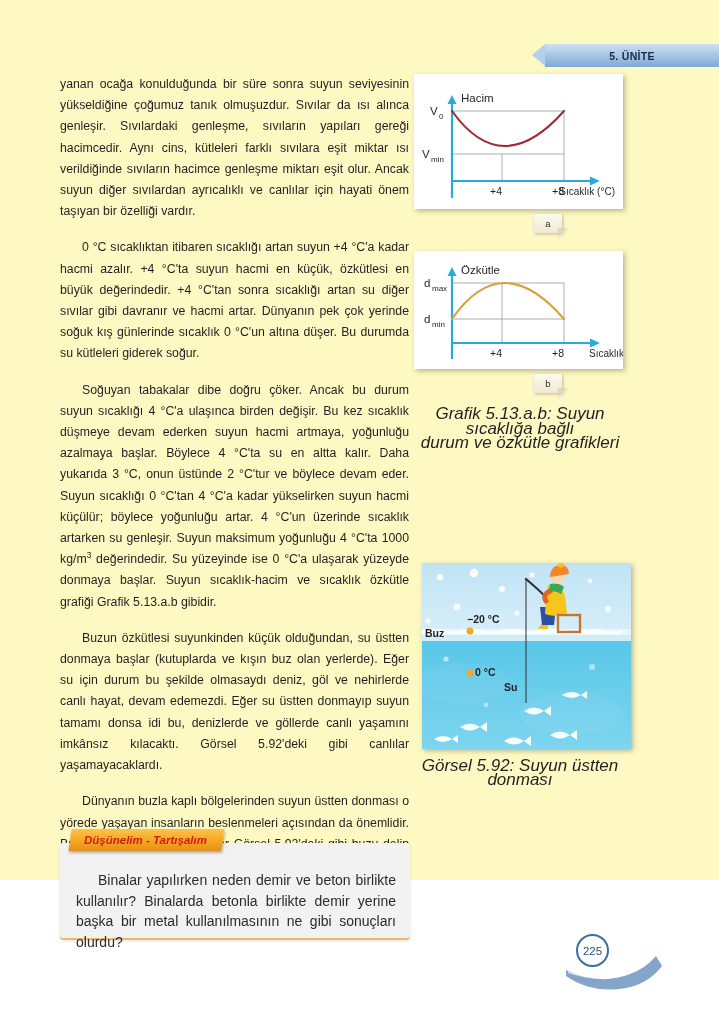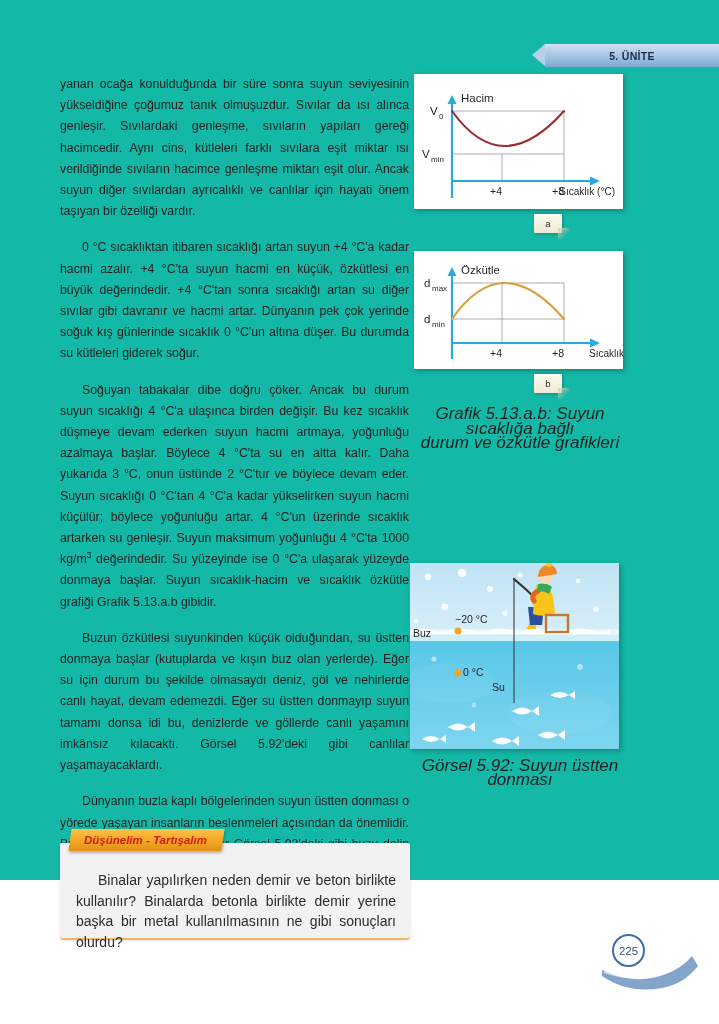--- a/index.html
+++ b/index.html
@@ -2,21 +2,21 @@
 <html><head>
 <meta charset="utf-8">
 <style>
   * { box-sizing: border-box; margin: 0; padding: 0; }
   html, body {
     width: 719px; height: 1024px;
     background: #ffffff;
     font-family: "Liberation Sans", sans-serif;
     overflow: hidden;
   }
-  .page { position: relative; width: 719px; height: 880px; background: #14b8a6; }
+  .page { position: relative; width: 719px; height: 880px; background: #fef9c3; }
 
   
   .unit-banner {
     position: absolute; top: 44px; left: 545px;
     width: 174px; height: 23px;
     background: linear-gradient(to bottom, #cfe1f2 0%, #a9c8e6 45%, #7fa9d4 100%);
     display: flex; align-items: center; justify-content: center;
   }
   .unit-banner::before {
     content: ""; position: absolute; left: -13px; top: 0;
@@ -69,23 +69,24 @@
   }
 
   .fig-caption {
     font-size: 17px; font-style: italic; color: #231f20;
     line-height: 14.5px; text-align: center; width: 220px;
   }
 
   
   .illus-wrap {
     position: relative; width: 209px; height: 186px;
-    margin-left: 0;
+    margin-left: 12px;
     box-shadow: 2px 2px 5px rgba(0,0,0,.28);
     overflow: hidden;
+    font-weight: bold;
   }
   .illus-svg { display: block; width: 100%; height: 100%; }
 
   
   .discuss-box {
     position: absolute; left: 60px; top: 843px;
     width: 350px; height: 97px;
     background: #f2f2f2;
     border-bottom: 2px solid #f0b860;
     border-radius: 2px 2px 4px 4px;
@@ -104,21 +105,21 @@
     font-size: 11.5px; font-weight: bold; font-style: italic;
     color: #d21b14; white-space: nowrap;
   }
   .discuss-text {
     position: absolute; left: 16px; top: 27px; width: 320px;
     font-size: 14px; line-height: 20.5px; color: #2b2b2b;
     text-align: justify; text-indent: 22px;
   }
 
   
-  .page-num-wrap { position: absolute; left: 600px; top: 930px; width: 110px; height: 70px; }
+  .page-num-wrap { position: absolute; left: 564px; top: 930px; width: 110px; height: 70px; }
   .page-num-circle {
     position: absolute; left: 12px; top: 4px;
     width: 33px; height: 33px; border-radius: 50%;
     background: #ffffff; border: 2.5px solid #3a6ea8;
     display: flex; align-items: center; justify-content: center;
     z-index: 2;
   }
   .page-num-label { font-size: 11.5px; color: #2b4f7d; font-weight: normal; }
 </style>
 </head>

